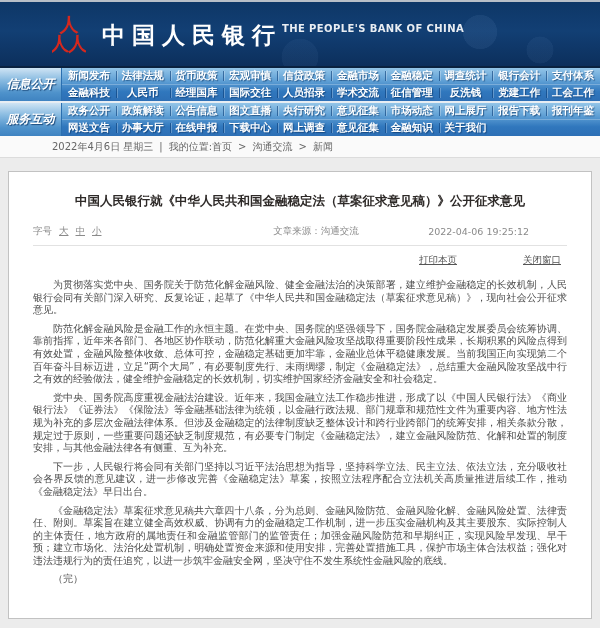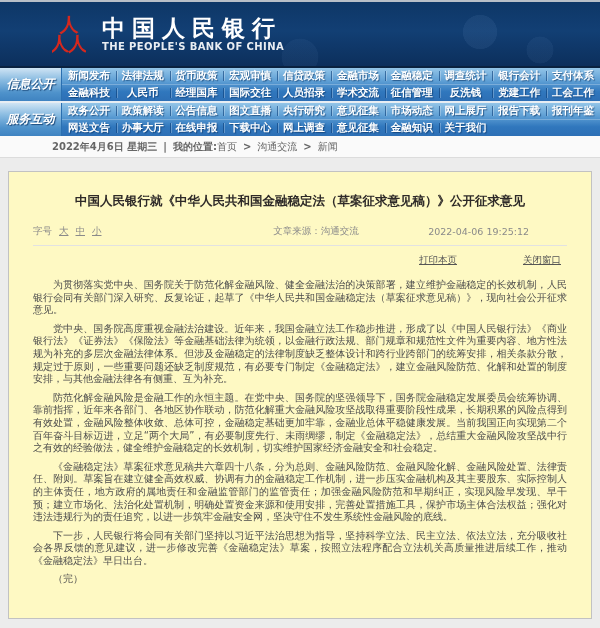--- a/index.html
+++ b/index.html
@@ -13,21 +13,21 @@
       radial-gradient(circle 28px at 480px 30px, rgba(120,160,210,.10) 60%, transparent 62%),
       radial-gradient(circle 22px at 540px 48px, rgba(120,160,210,.08) 60%, transparent 62%),
       radial-gradient(circle 30px at 300px 55px, rgba(120,160,210,.07) 60%, transparent 62%),
       linear-gradient(180deg,#0e3767 0%,#123f74 45%,#0c2f5c 100%);
     border-top:2px solid #b8bfc8;
     border-bottom:2px solid #0a2240;
     display:flex; align-items:center;
   }
   .logo-wrap { display:flex; align-items:center; margin-left:52px; }
   .logo-emblem { width:34px; height:40px; margin-right:16px; }
-  .bank-names { display:flex; flex-direction:column; }
+  .bank-names { display:flex; flex-direction:row; }
   .bank-cn { color:#fff; font-family:"DejaVu Serif","Liberation Serif",serif; font-weight:bold; font-size:23px; letter-spacing:7px; line-height:25px; }
   .bank-en { color:#e9edf2; font-size:10px; font-weight:bold; letter-spacing:.4px; line-height:13px; }
 
   
   .nav { background:#e7edf3; }
   .nav-section { display:flex; height:33px; }
   .nav-section + .nav-section { margin-top:2px; }
   .nav-tab {
     width:62px; flex:0 0 62px; display:flex; align-items:center; justify-content:center;
     color:#fff; font-weight:bold; font-style:italic; font-size:12px;
@@ -48,26 +48,26 @@
     content:""; position:absolute; left:0; top:3px; bottom:3px; width:1px;
     background:rgba(12,62,120,.6); box-shadow:1px 0 0 rgba(255,255,255,.25);
   }
 
   
   .datebar {
     height:22px; background:#fafafa; border-bottom:1px solid #dcdcdc;
     display:flex; align-items:center; padding-left:52px;
     font-size:10px; color:#666;
   }
-  .datebar span { margin-right:6px;font-weight:bold; }
+  .datebar span { margin-right:6px; }
   .datebar a { color:#666; text-decoration:none; cursor:pointer; }
 
   
   .content-box {
-    margin:13px 8px 0; background:#fef9c3; border:1px solid #c2c2c2;
+    margin:13px 8px 0; background:#ffffff; border:1px solid #c2c2c2;
     height:448px; padding:0 24px; overflow:hidden;
   }
   .article-title {
     text-align:center; font-weight:bold; font-size:12.5px; color:#2e2a28;
     padding:20px 30px 0; line-height:17px;
   }
   .meta-row {
     display:flex; align-items:center; margin-top:16px;
     font-size:9.5px; color:#8a8a8a;
   }
@@ -190,19 +190,19 @@
   </div>
   <hr class="meta-hr">
 
   <div class="print-row">
     <a>打印本页</a>
     <a>关闭窗口</a>
   </div>
 
   <div class="article-body">
     <p class="para">为贯彻落实党中央、国务院关于防范化解金融风险、健全金融法治的决策部署，建立维护金融稳定的长效机制，人民银行会同有关部门深入研究、反复论证，起草了《中华人民共和国金融稳定法（草案征求意见稿）》，现向社会公开征求意见。</p>
+    <p class="para">防范化解金融风险是金融工作的永恒主题。在党中央、国务院的坚强领导下，国务院金融稳定发展委员会统筹协调、靠前指挥，近年来各部门、各地区协作联动，防范化解重大金融风险攻坚战取得重要阶段性成果，长期积累的风险点得到有效处置，金融风险整体收敛、总体可控，金融稳定基础更加牢靠，金融业总体平稳健康发展。当前我国正向实现第二个百年奋斗目标迈进，立足“两个大局”，有必要制度先行、未雨绸缪，制定《金融稳定法》，总结重大金融风险攻坚战中行之有效的经验做法，健全维护金融稳定的长效机制，切实维护国家经济金融安全和社会稳定。</p>
     <p class="para">党中央、国务院高度重视金融法治建设。近年来，我国金融立法工作稳步推进，形成了以《中国人民银行法》《商业银行法》《证券法》《保险法》等金融基础法律为统领，以金融行政法规、部门规章和规范性文件为重要内容、地方性法规为补充的多层次金融法律体系。但涉及金融稳定的法律制度缺乏整体设计和跨行业跨部门的统筹安排，相关条款分散，规定过于原则，一些重要问题还缺乏制度规范，有必要专门制定《金融稳定法》，建立金融风险防范、化解和处置的制度安排，与其他金融法律各有侧重、互为补充。</p>
-    <p class="para">防范化解金融风险是金融工作的永恒主题。在党中央、国务院的坚强领导下，国务院金融稳定发展委员会统筹协调、靠前指挥，近年来各部门、各地区协作联动，防范化解重大金融风险攻坚战取得重要阶段性成果，长期积累的风险点得到有效处置，金融风险整体收敛、总体可控，金融稳定基础更加牢靠，金融业总体平稳健康发展。当前我国正向实现第二个百年奋斗目标迈进，立足“两个大局”，有必要制度先行、未雨绸缪，制定《金融稳定法》，总结重大金融风险攻坚战中行之有效的经验做法，健全维护金融稳定的长效机制，切实维护国家经济金融安全和社会稳定。</p>
+    <p class="para">下一步，人民银行将会同有关部门坚持以习近平法治思想为指导，坚持科学立法、民主立法、依法立法，充分吸收社会各界反馈的意见建议，进一步修改完善《金融稳定法》草案，按照立法程序配合立法机关高质量推进后续工作，推动《金融稳定法》早日出台。</p>
     <p class="para">《金融稳定法》草案征求意见稿共六章四十八条，分为总则、金融风险防范、金融风险化解、金融风险处置、法律责任、附则。草案旨在建立健全高效权威、协调有力的金融稳定工作机制，进一步压实金融机构及其主要股东、实际控制人的主体责任，地方政府的属地责任和金融监管部门的监管责任；加强金融风险防范和早期纠正，实现风险早发现、早干预；建立市场化、法治化处置机制，明确处置资金来源和使用安排，完善处置措施工具，保护市场主体合法权益；强化对违法违规行为的责任追究，以进一步筑牢金融安全网，坚决守住不发生系统性金融风险的底线。</p>
-    <p class="para">下一步，人民银行将会同有关部门坚持以习近平法治思想为指导，坚持科学立法、民主立法、依法立法，充分吸收社会各界反馈的意见建议，进一步修改完善《金融稳定法》草案，按照立法程序配合立法机关高质量推进后续工作，推动《金融稳定法》早日出台。</p>
     <p class="para">（完）</p>
   </div>
 </div>
 
 </body></html>

